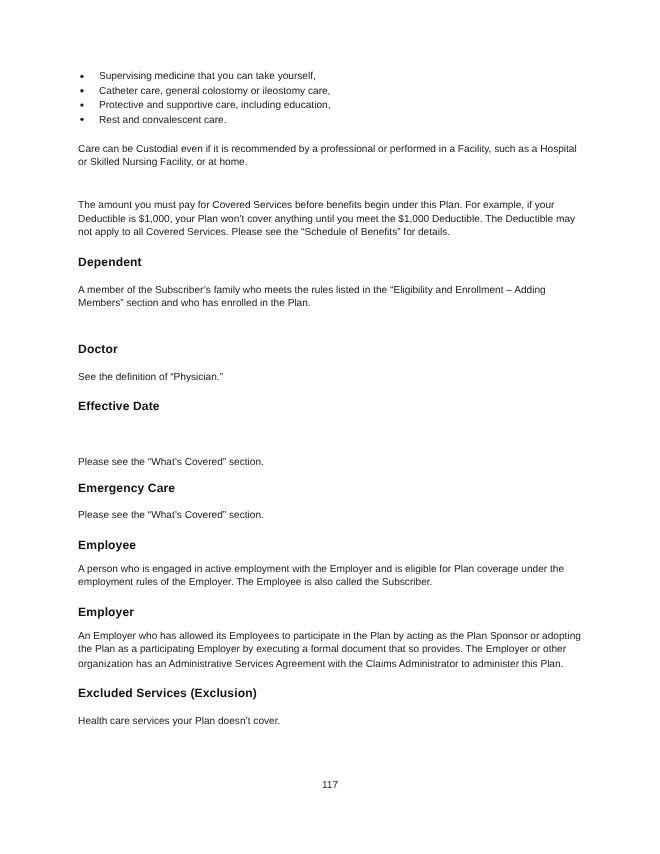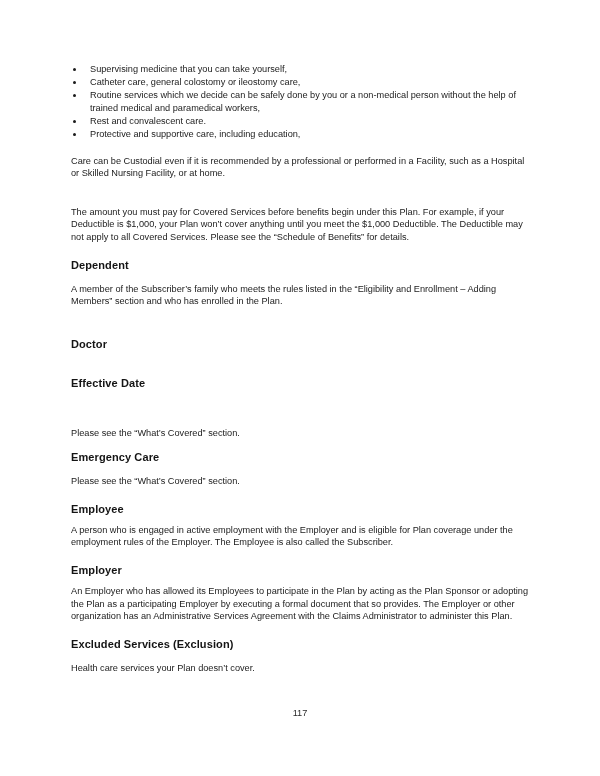--- a/index.html
+++ b/index.html
@@ -82,40 +82,40 @@
 </style>
 </head>
 <body>
 
 <div class="page">
   <div class="content">
 
     <ul class="bullets">
       <li><span class="dot"></span><span>Supervising medicine that you can take yourself,</span></li>
       <li><span class="dot"></span><span>Catheter care, general colostomy or ileostomy care,</span></li>
-      <li><span class="dot"></span><span>Routine services which we decide can be safely done by you or a non-medical person without the help of trained medical and paramedical workers,</span></li>
+      <li><span class="dot"></span><span>Protective and supportive care, including education,</span></li>
       <li><span class="dot"></span><span>Rest and convalescent care.</span></li>
-      <li><span class="dot"></span><span>Protective and supportive care, including education,</span></li>
     </ul>
 
     <div class="sp-after-list"></div>
     <p class="body">Care can be Custodial even if it is recommended by a professional or performed in a Facility, such as a Hospital or Skilled Nursing Facility, or at home.</p>
 
     <div class="sp-para-to-head"></div>
     <div class="sp-head-to-para"></div>
     <p class="body">The amount you must pay for Covered Services before benefits begin under this Plan.  For example, if your Deductible is $1,000, your Plan won’t cover anything until you meet the $1,000 Deductible.  The Deductible may not apply to all Covered Services.  Please see the “Schedule of Benefits” for details.</p>
 
     <div class="sp-para-to-head"></div>
     <h2 class="heading">Dependent</h2>
     <div class="sp-head-to-para"></div>
     <p class="body">A member of the Subscriber’s family who meets the rules listed in the “Eligibility and Enrollment – Adding Members” section and who has enrolled in the Plan.</p>
 
     <div class="sp-para-to-head-wide"></div>
     <h2 class="heading">Doctor</h2>
     <div class="sp-head-to-para"></div>
+    <p class="body">See the definition of “Physician.”</p>
 
     <div class="sp-para-to-head"></div>
     <h2 class="heading">Effective Date</h2>
     <div class="sp-head-to-para"></div>
 
     <div class="sp-para-to-head"></div>
     <div class="sp-head-to-para"></div>
     <p class="body">Please see the “What’s Covered” section.</p>
 
     <div class="sp-para-to-head-tight"></div>

